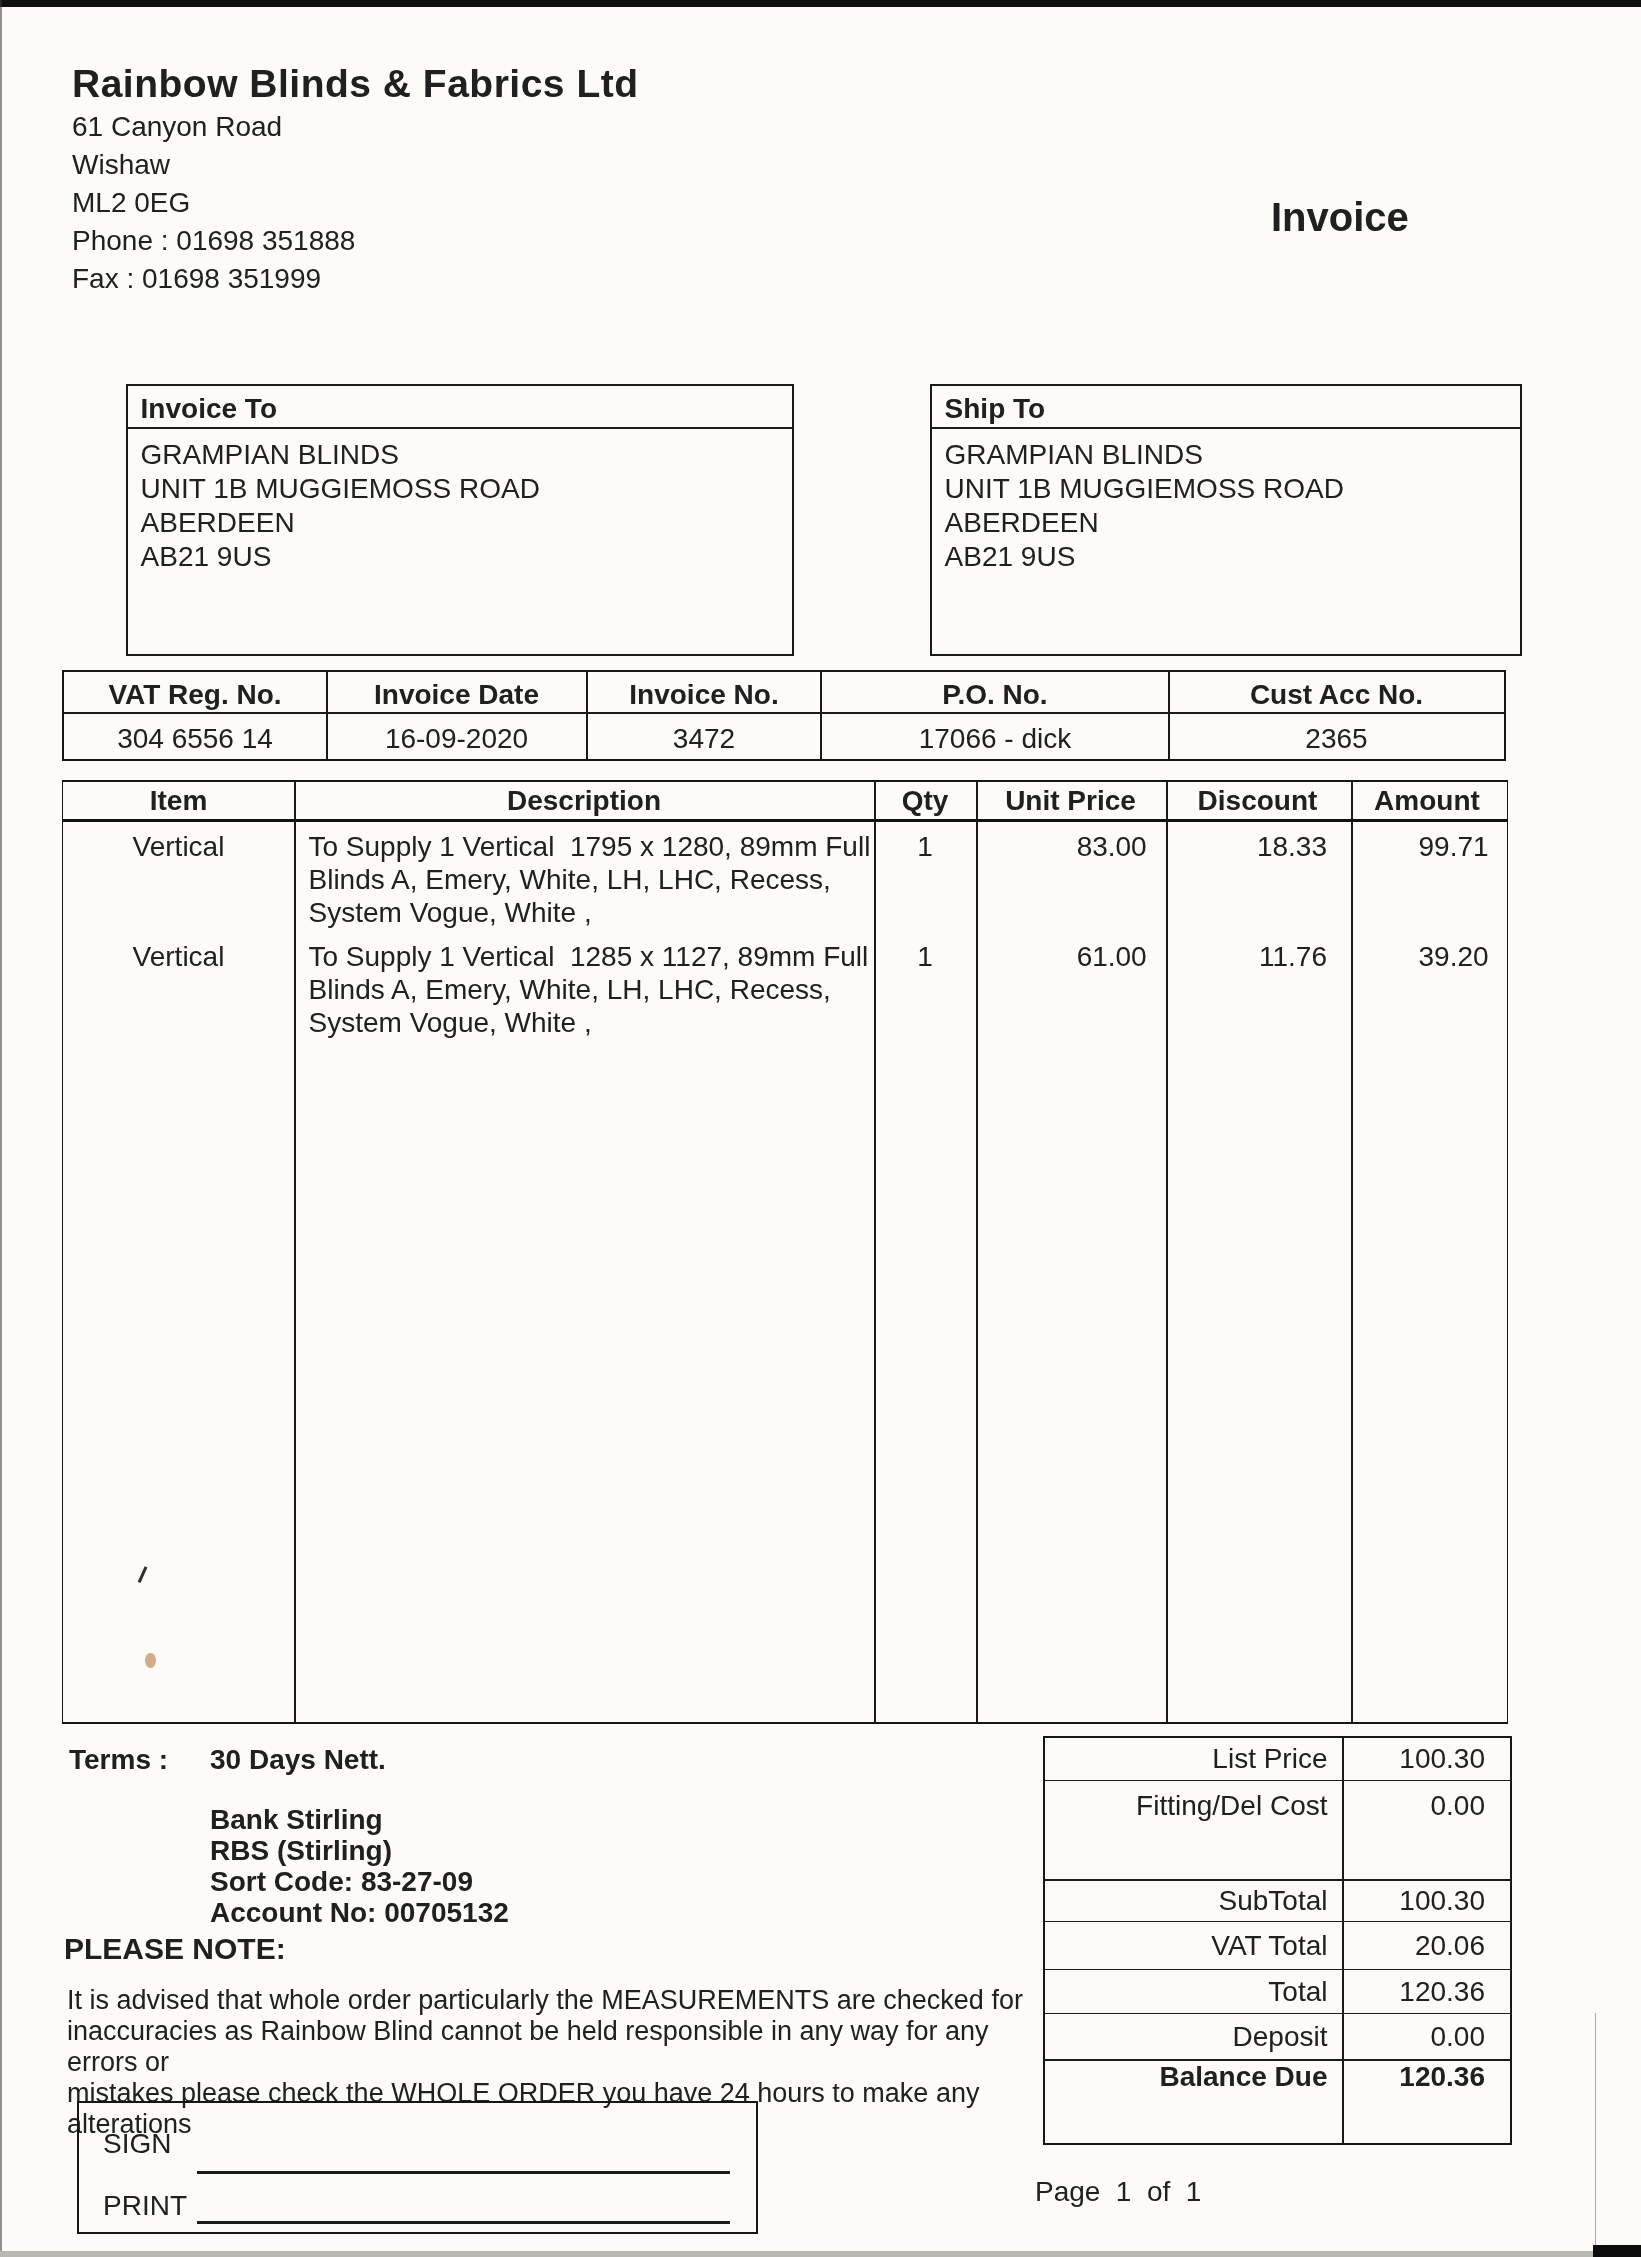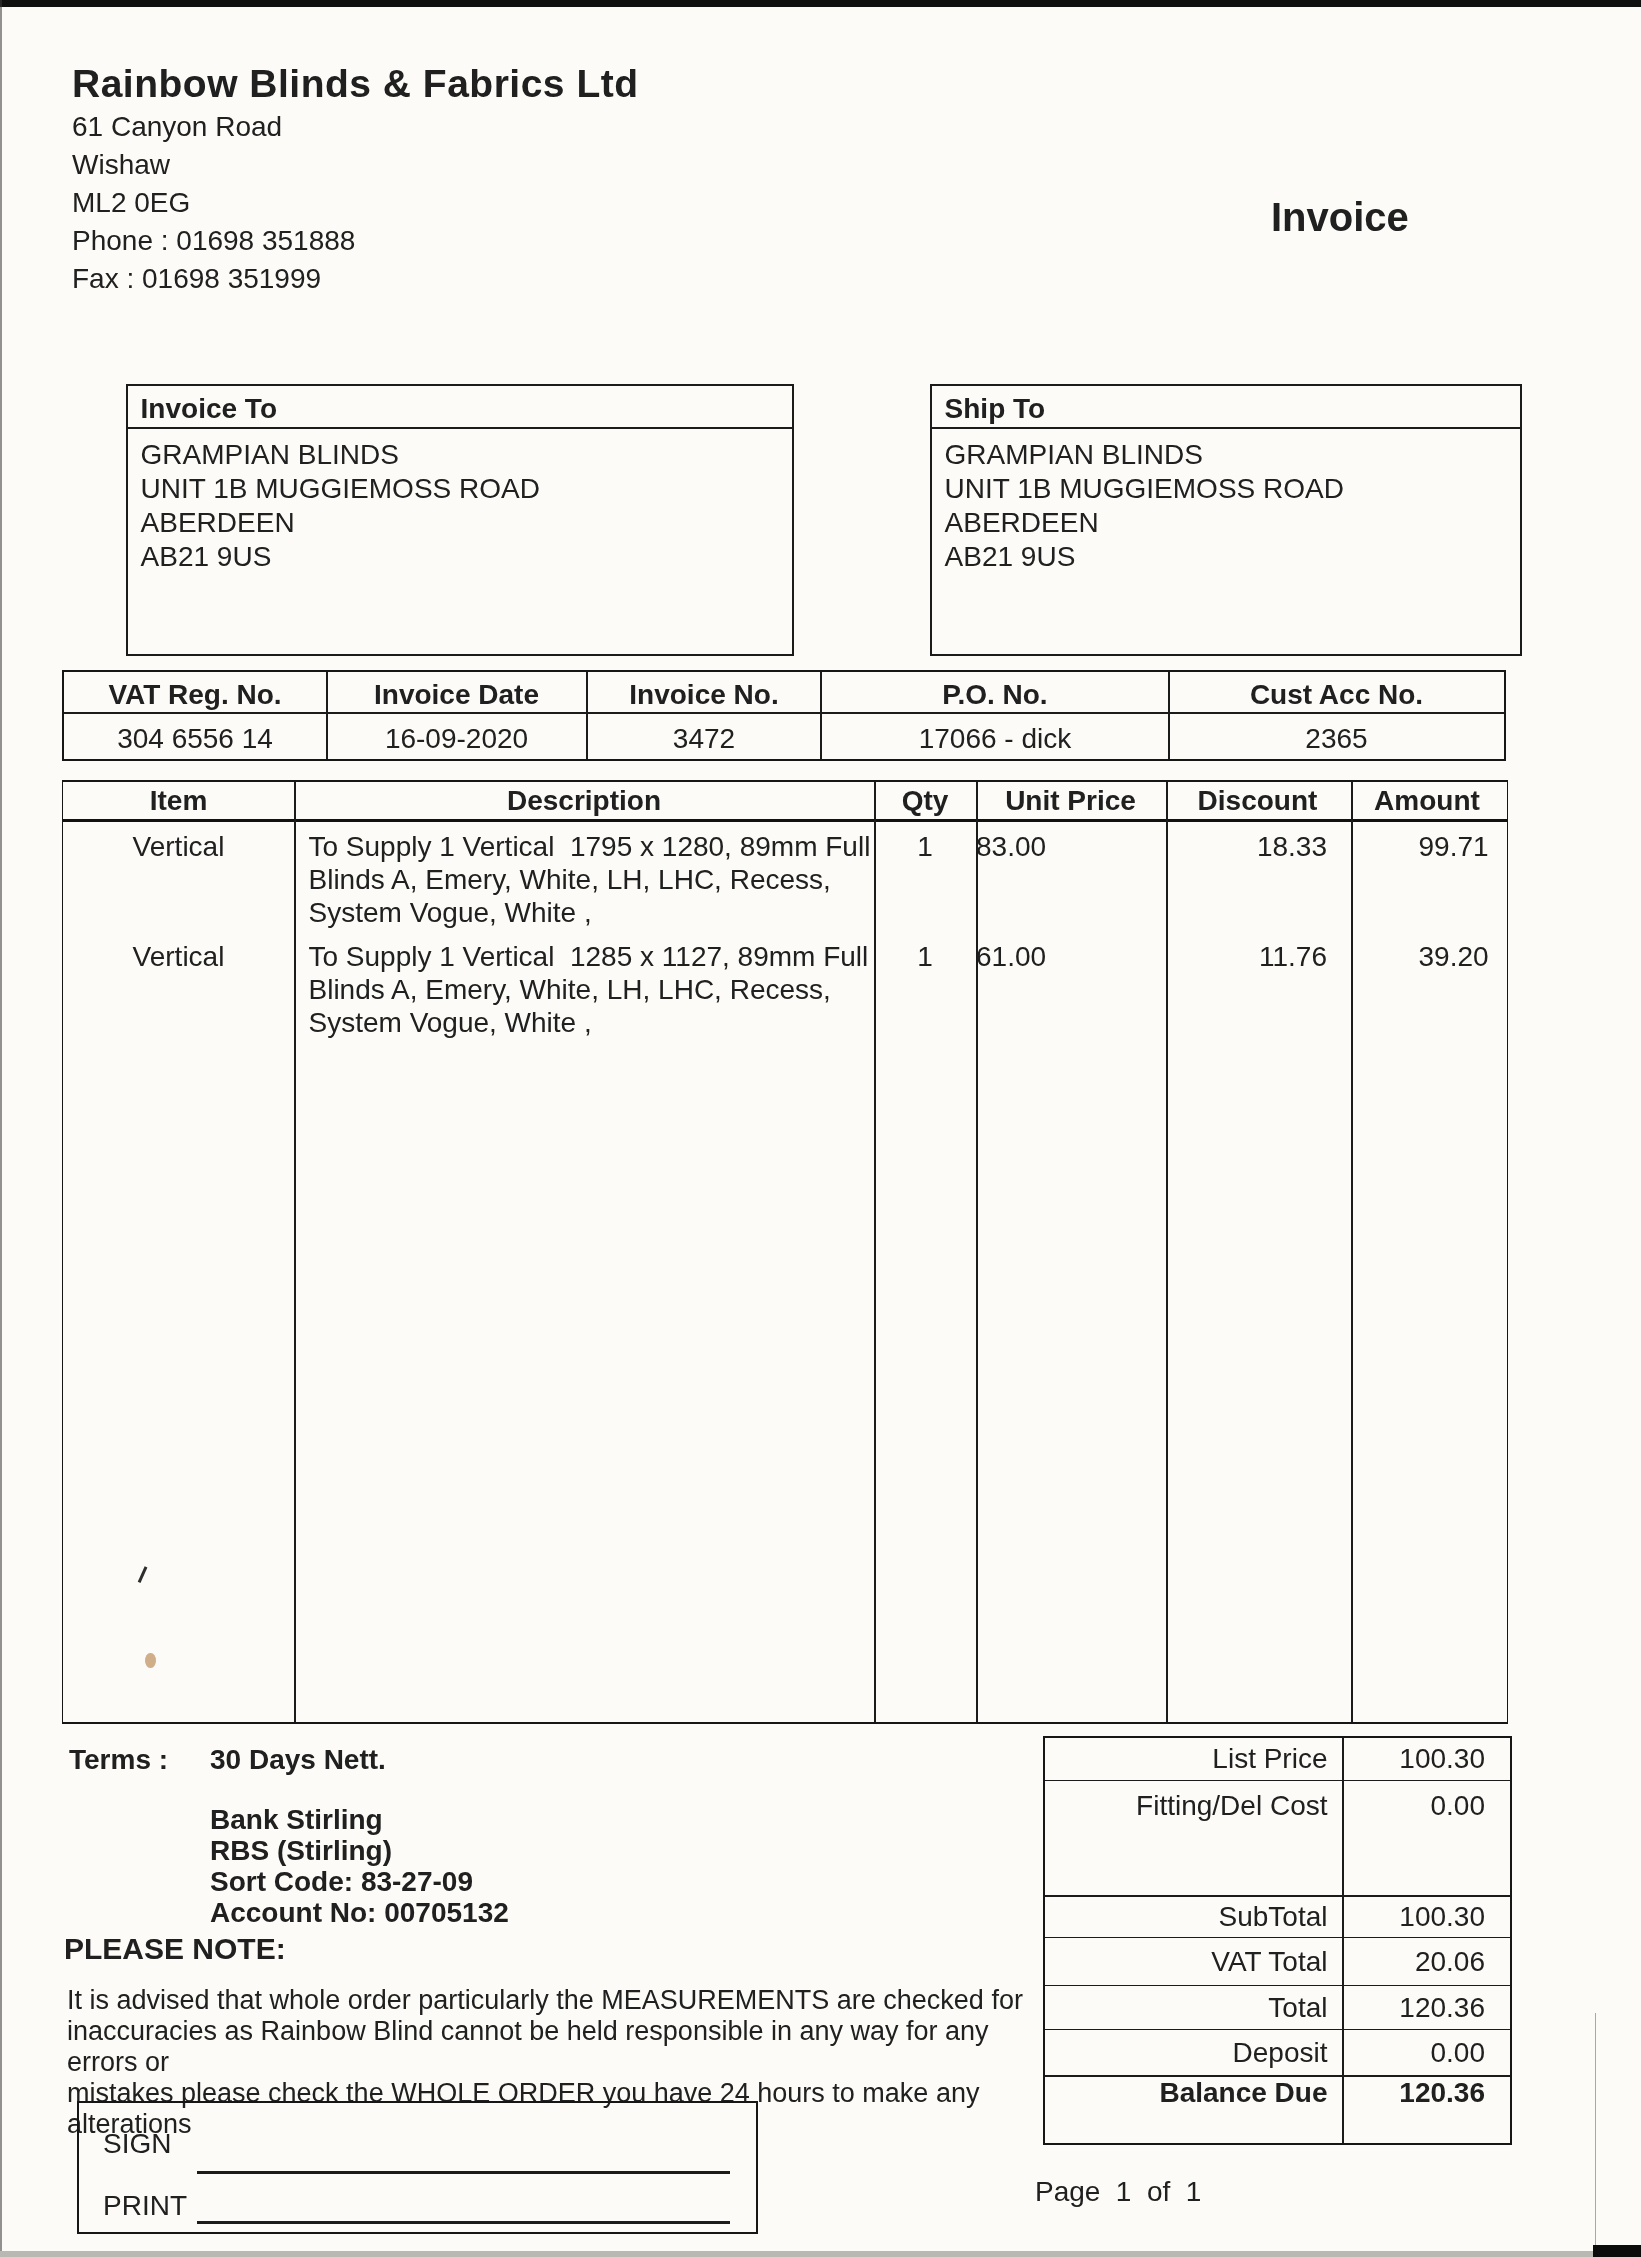--- a/index.html
+++ b/index.html
@@ -52,39 +52,39 @@
   
   .items-table { left:62px; top:780px; width:1446px; height:944px; border:2.9px solid #161616; border-left-width:1.9px; border-right-width:1.9px; box-sizing:border-box; }
   .items-vline { position:absolute; top:0; bottom:0; width:1.9px; background:#1b1b1b; }
   .items-head { display:flex; height:37px; border-bottom:3.9px solid #111; box-sizing:content-box; }
   .items-head .hcell { font-size:28px; font-weight:bold; text-align:center; padding-top:2.9px; box-sizing:border-box; }
   .item-row { display:flex; font-size:28px; line-height:33px; }
   .item-row .cell { box-sizing:border-box; }
   .c0 { width:231px; text-align:center; }
   .c1 { width:580px; padding-left:14.5px; text-align:left; }
   .c2 { width:102px; text-align:center; }
-  .c3 { width:189px; padding-right:18.3px; }
+  .c3 { width:189px; text-align:right; padding-right:18.3px; }
   .c4 { width:185px; text-align:right; padding-right:23px; }
   .c5 { width:154px; text-align:right; padding-right:15.4px; }
 
   
   .terms-label { left:69px;  top:1744px; font-size:28px; font-weight:bold; }
   .terms-value { left:210px; top:1744px; font-size:28px; font-weight:bold; }
   .bank-block  { left:210px; top:1804px; font-size:28px; font-weight:bold; line-height:31px; }
   .note-head   { left:64px;  top:1932px; font-size:30px; font-weight:bold; }
   .note-body   { left:67px;  top:1985px; font-size:27px; line-height:31px; width:966px; }
 
   
   .totals-box { left:1043px; top:1736px; width:469px; height:409px; border:2.9px solid #161616; box-sizing:border-box; }
   .totals-vline { position:absolute; left:297px; top:0; bottom:0; width:1.9px; background:#1b1b1b; }
   .trow { display:flex; box-sizing:border-box; font-size:28px; }
   .trow .tlabel { width:297px; text-align:right; padding-right:14.5px; box-sizing:border-box; }
   .trow .tvalue { flex:1; text-align:right; padding-right:25px; box-sizing:border-box; }
   .r-list    { height:42px; align-items:center; }
-  .r-fitting { height:115px; border-top:1.9px solid #1b1b1b; padding-top:8.7px; }
+  .r-fitting { height:99px; border-top:1.9px solid #1b1b1b; padding-top:8.7px; }
   .r-sub     { height:42px; border-top:2.9px solid #1b1b1b; align-items:center; }
   .r-vat     { height:48px; border-top:1.9px solid #1b1b1b; align-items:center; }
   .r-total   { height:44px; border-top:1.9px solid #1b1b1b; align-items:center; }
   .r-deposit { height:46px; border-top:1.9px solid #1b1b1b; align-items:center; }
   .r-balance { height:44px; border-top:2.9px solid #1b1b1b; font-weight:bold; }
 
   
   .sign-box { left:77px; top:2101px; width:681px; height:133px; border:2.9px solid #161616; box-sizing:border-box; }
   .sign-label  { position:absolute; left:24px; top:25px;  font-size:28px; }
   .print-label { position:absolute; left:24px; top:87px;  font-size:28px; }

